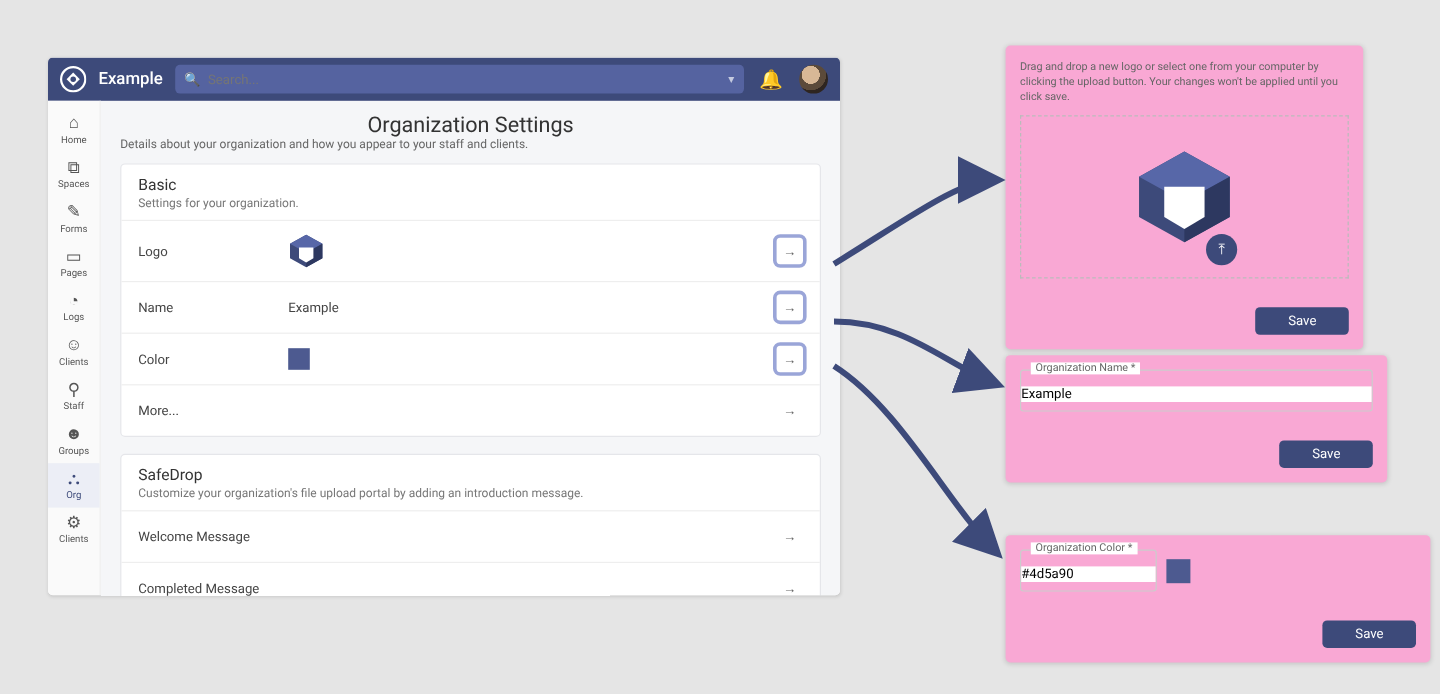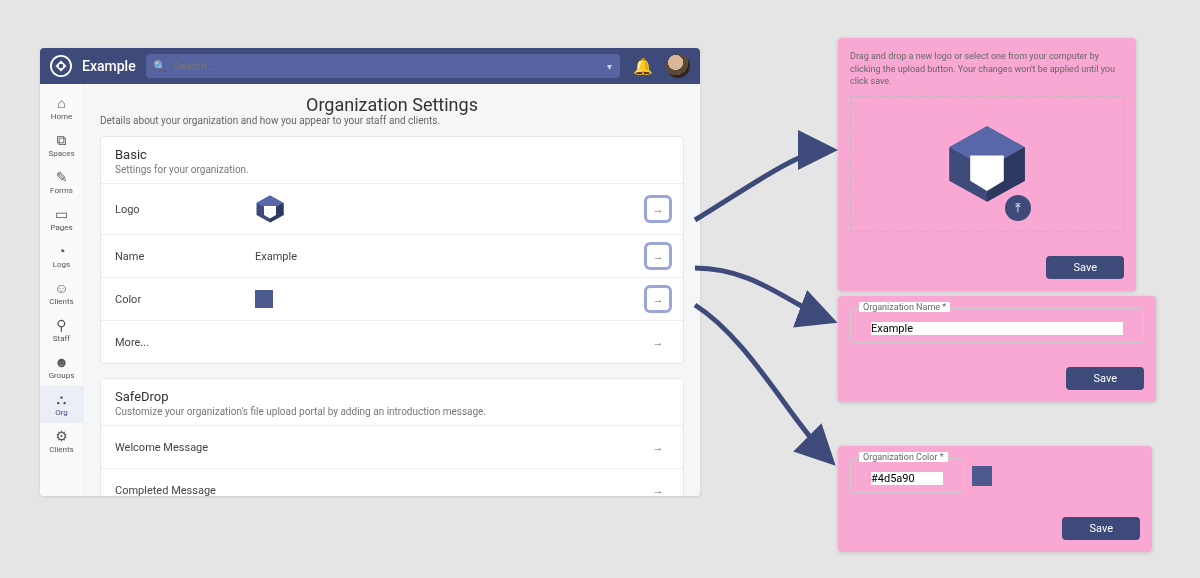--- a/index.html
+++ b/index.html
@@ -24,38 +24,38 @@
 
 .main{flex:1;background:#f5f6f8;padding:8px 16px;overflow:auto}
 .page-title{text-align:center;font-size:18px;font-weight:400;color:#333;margin-top:2px}
 .page-sub{text-align:left;font-size:10px;color:#666;margin-bottom:10px}
 
 .card{background:#fff;border:1px solid #e5e6ea;border-radius:4px;margin-bottom:14px}
 .card-head{padding:10px 14px 8px}
 .card-head h3{font-size:13px;font-weight:400;color:#333}
 .card-head p{font-size:10px;color:#777;margin-top:2px}
 .row{display:flex;align-items:center;padding:10px 14px;border-top:1px solid #eee;font-size:11px;color:#444}
-.row-label{width:140px}
+.row-label{width:125px}
 .row-value{flex:1;display:flex;align-items:center;justify-content:flex-start}
 .row-arrow{width:22px;height:22px;display:flex;align-items:center;justify-content:center;color:#666;border-radius:3px}
 .row-arrow.hl{outline:3px solid #9aa5d8;outline-offset:0}
 .swatch{width:18px;height:18px;background:#4d5a90}
 .cube-logo{width:30px;height:30px}
 
 
 .panel{position:absolute;background:#f9a8d4;border-radius:4px;box-shadow:0 1px 4px rgba(0,0,0,.15);padding:12px}
 .panel .save{background:#3d4a7a;color:#fff;border:none;border-radius:4px;padding:5px 27px;font-size:11px;float:right;margin-top:24px;cursor:pointer}
 .panel-logo{left:838px;top:38px;width:298px}
 .panel-logo .hint{font-size:9px;color:#666;line-height:1.4;margin-bottom:8px}
 .dropzone{border:1px dashed #bbb;height:136px;display:flex;align-items:center;justify-content:center;position:relative}
 .dropzone .big-logo{width:84px;height:84px}
 .upload-btn{position:absolute;right:92px;bottom:10px;width:26px;height:26px;border-radius:50%;background:#3d4a7a;color:#fff;display:flex;align-items:center;justify-content:center;font-size:12px}
 .panel-name{left:838px;top:296px;width:318px}
-.panel-color{left:838px;top:446px;width:314px}
-.field{border:1px solid #ccc;border-radius:3px;position:relative;padding:8px 20px 6px}
+.panel-color{left:838px;top:446px;width:354px}
+.field{border:1px solid #ccc;border-radius:3px;position:relative;padding:8px 0 6px}
 .field .legend{position:absolute;top:-7px;left:8px;background:#fff;padding:0 4px;font-size:9px;color:#666}
 .field input{border:none;outline:none;font-size:11px;width:100%}
 .color-row{display:flex;align-items:center;gap:8px}
 .color-row .field{flex:0 0 114px}
 .color-row .swatch{width:20px;height:20px}
 
 
 svg.connectors{position:absolute;left:0;top:0;width:1200px;height:578px;pointer-events:none}
 </style>
 </head>

